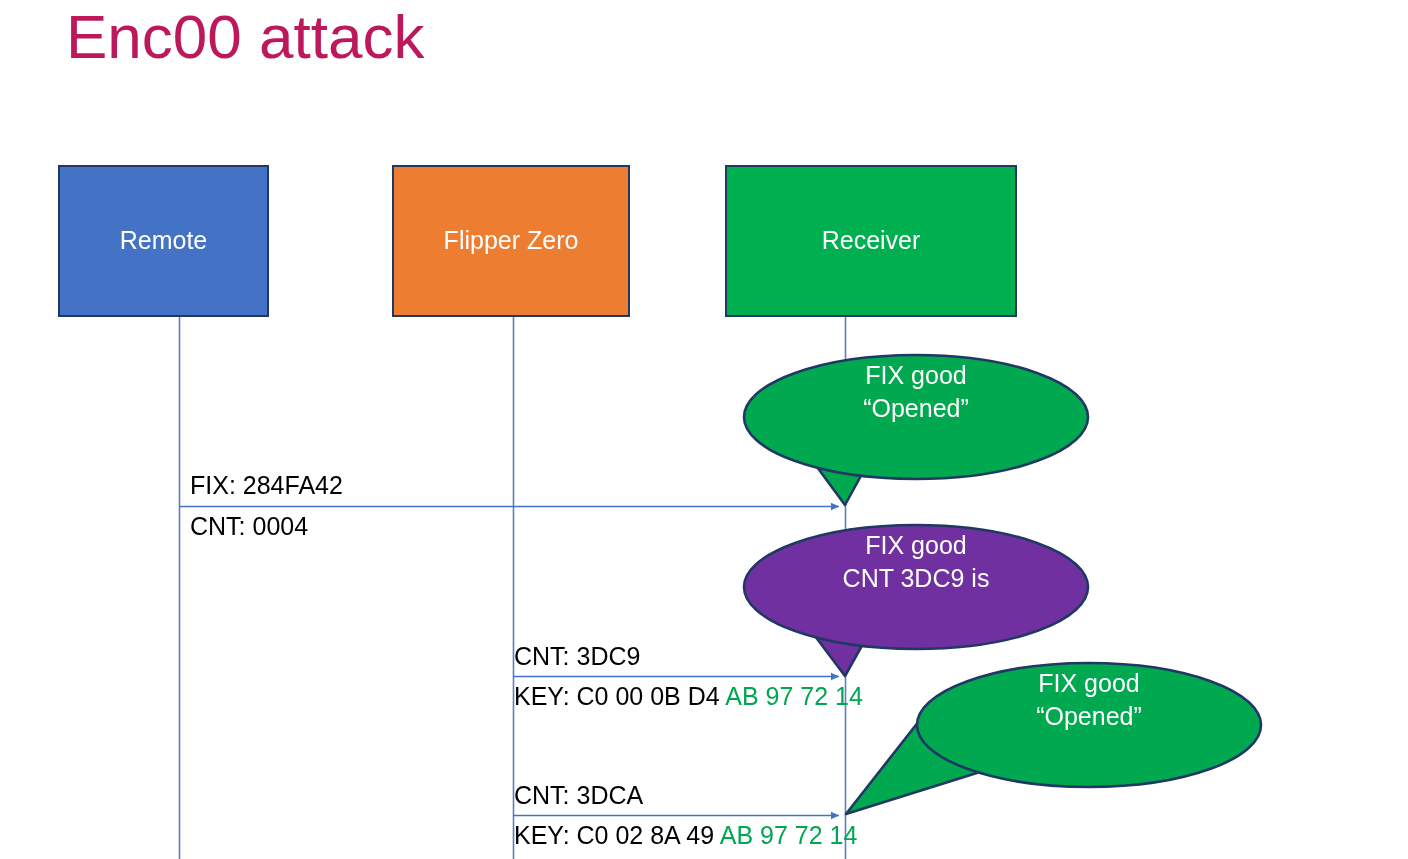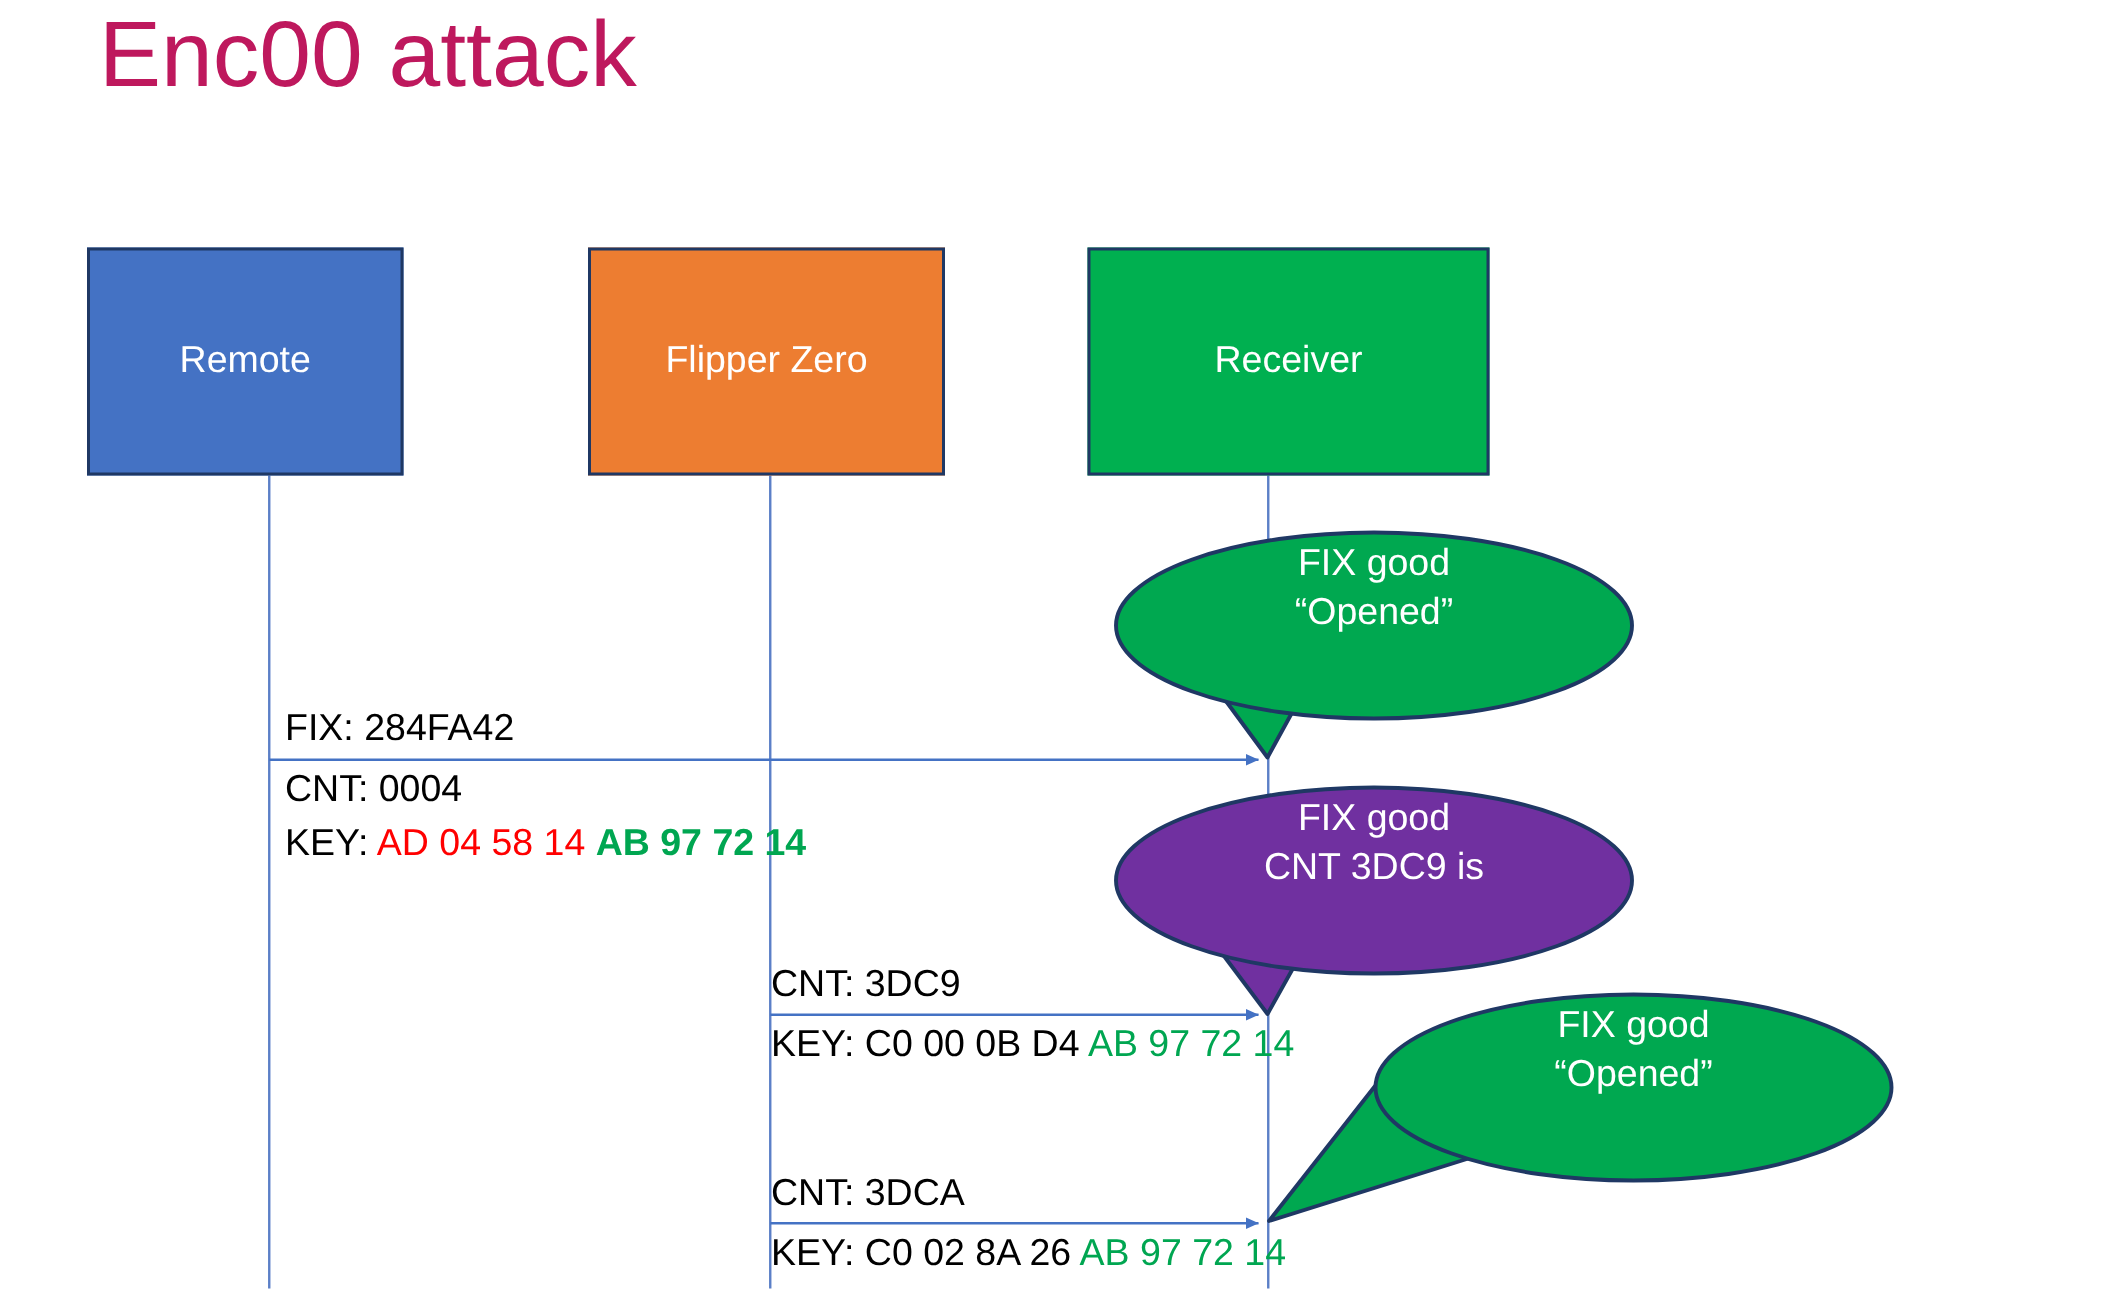--- a/index.html
+++ b/index.html
@@ -82,50 +82,47 @@
   </svg>
 
   <div class="actor" style="left:58px;top:165px;width:211px;height:152px;background:#4472C4;">
     <span>Remote</span>
   </div>
 
   <div class="actor" style="left:392px;top:165px;width:238px;height:152px;background:#ED7D31;">
     <span>Flipper Zero</span>
   </div>
 
-  <div class="actor" style="left:725px;top:165px;width:268px;height:152px;background:#00B050;">
+  <div class="actor" style="left:725px;top:165px;width:292px;height:152px;background:#00B050;">
     <span>Receiver</span>
   </div>
 
   <div class="msg" style="left:190px;top:471px;">
     <span>FIX: 284FA42</span>
   </div>
 
   <div class="msg" style="left:190px;top:512px;text-align:right;">
     <span>CNT: 0004</span>
   </div>
 
-  <div class="msg" style="left:190px;top:548px;">
-    <span>KEY: </span><span class="k-red">AD 04 58 14 </span><span class="k-green-b">AB 97 72 14</span>
-  </div>
 
   <div class="msg" style="left:514px;top:642px;">
     <span>CNT: 3DC9</span>
   </div>
 
   <div class="msg" style="left:514px;top:682px;">
     <span>KEY: C0 00 0B D4 </span><span class="k-green">AB 97 72 14</span>
   </div>
 
   <div class="msg" style="left:514px;top:781px;">
     <span>CNT: 3DCA</span>
   </div>
 
   <div class="msg" style="left:514px;top:821px;">
-    <span>KEY: C0 02 8A 26 </span><span class="k-green">AB 97 72 14</span>
+    <span>KEY: C0 02 8A 49 </span><span class="k-green">AB 97 72 14</span>
   </div>
 
   <div class="bubble-text" style="left:744px;top:359px;width:344px;">
     <div>FIX good</div>
     <div>“Opened”</div>
   </div>
 
   <div class="bubble-text" style="left:744px;top:529px;width:344px;">
     <div>FIX good</div>
     <div>CNT 3DC9 is</div>

